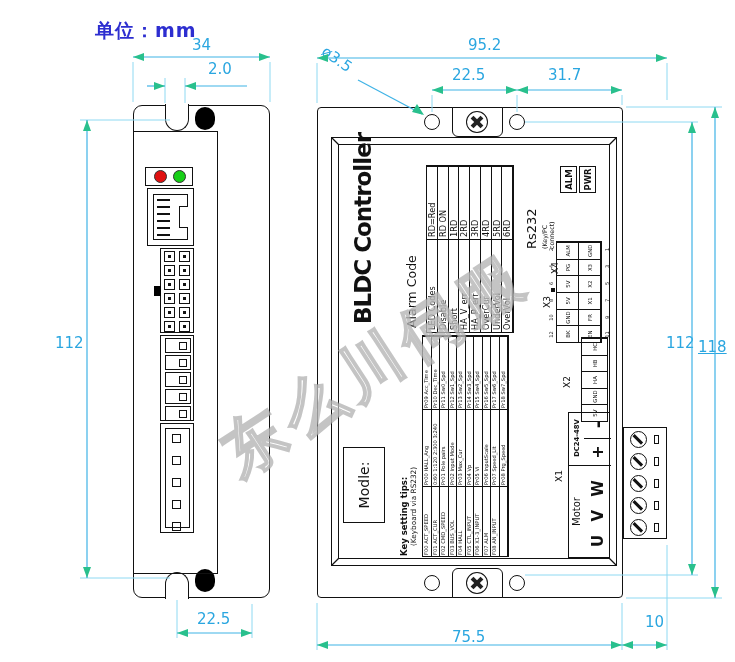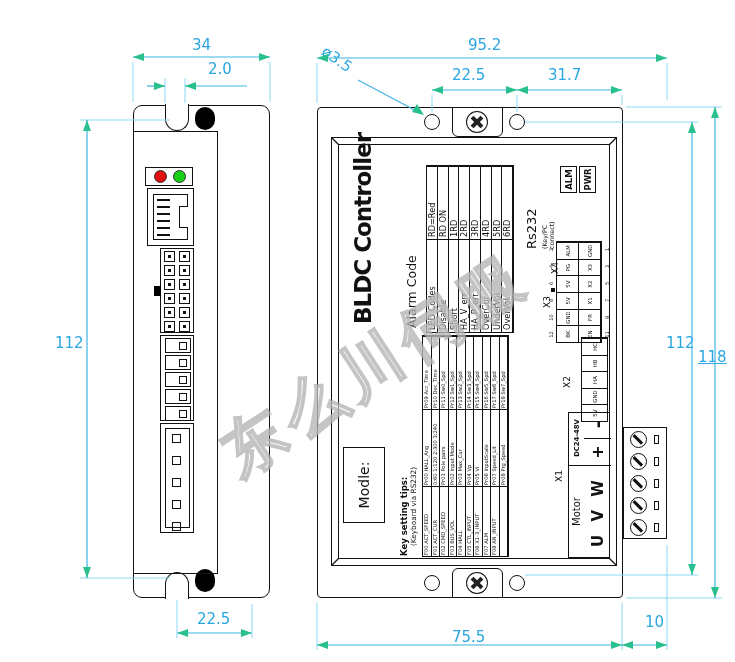--- a/index.html
+++ b/index.html
@@ -72,20 +72,21 @@
   #wm{position:absolute;left:228px;top:418px;z-index:60;font-size:62px;font-weight:bold;
       letter-spacing:8px;white-space:nowrap;color:rgba(255,255,255,0.5);
       -webkit-text-stroke:2px rgba(160,160,160,0.62);transform:rotate(-33deg);transform-origin:0 50%;}
   svg.dims{position:absolute;left:0;top:0;z-index:40;pointer-events:none;}
 </style>
 </head>
 <body>
 
 <div id="stage">
 
+  <div class="unit" style="left:95px;top:18px;">单位：mm</div>
 
   <div>
     <div class="box" style="left:133px;top:105px;width:137px;height:493px;border-radius:9px;"></div>
 
     <div class="box" style="left:165px;top:104px;width:24px;height:27px;border-top:none;border-radius:0 0 12px 12px;"></div>
     <div class="abs" style="left:195px;top:107px;width:20px;height:23px;background:#000;border-radius:10px;"></div>
 
     <div class="box" style="left:165px;top:572px;width:24px;height:27px;border-bottom:none;border-radius:12px 12px 0 0;"></div>
     <div class="abs" style="left:195px;top:569px;width:20px;height:23px;background:#000;border-radius:10px;"></div>
 
@@ -369,19 +370,19 @@
 
   <div class="dlab" style="left:192px;top:38px;">34</div>
   <div class="dlab" style="left:208px;top:62px;">2.0</div>
   <div class="dlab" style="left:55px;top:336px;">112</div>
   <div class="dlab" style="left:197px;top:612px;">22.5</div>
   <div class="dlab" style="left:468px;top:38px;">95.2</div>
   <div class="dlab" style="left:320px;top:52px;transform:rotate(35deg);">ø3.5</div>
   <div class="dlab" style="left:452px;top:68px;">22.5</div>
   <div class="dlab" style="left:548px;top:68px;">31.7</div>
   <div class="dlab" style="left:666px;top:336px;">112</div>
-  <div class="dlab" style="left:698px;top:350px;text-decoration:underline;">118</div>
+  <div class="dlab" style="left:698px;top:340px;text-decoration:underline;">118</div>
   <div class="dlab" style="left:452px;top:622px;margin-top:8px;">75.5</div>
   <div class="dlab" style="left:645px;top:615px;">10</div>
 
   <div id="wm">东么川伺服</div>
 
 </div>
 
 </body></html>

